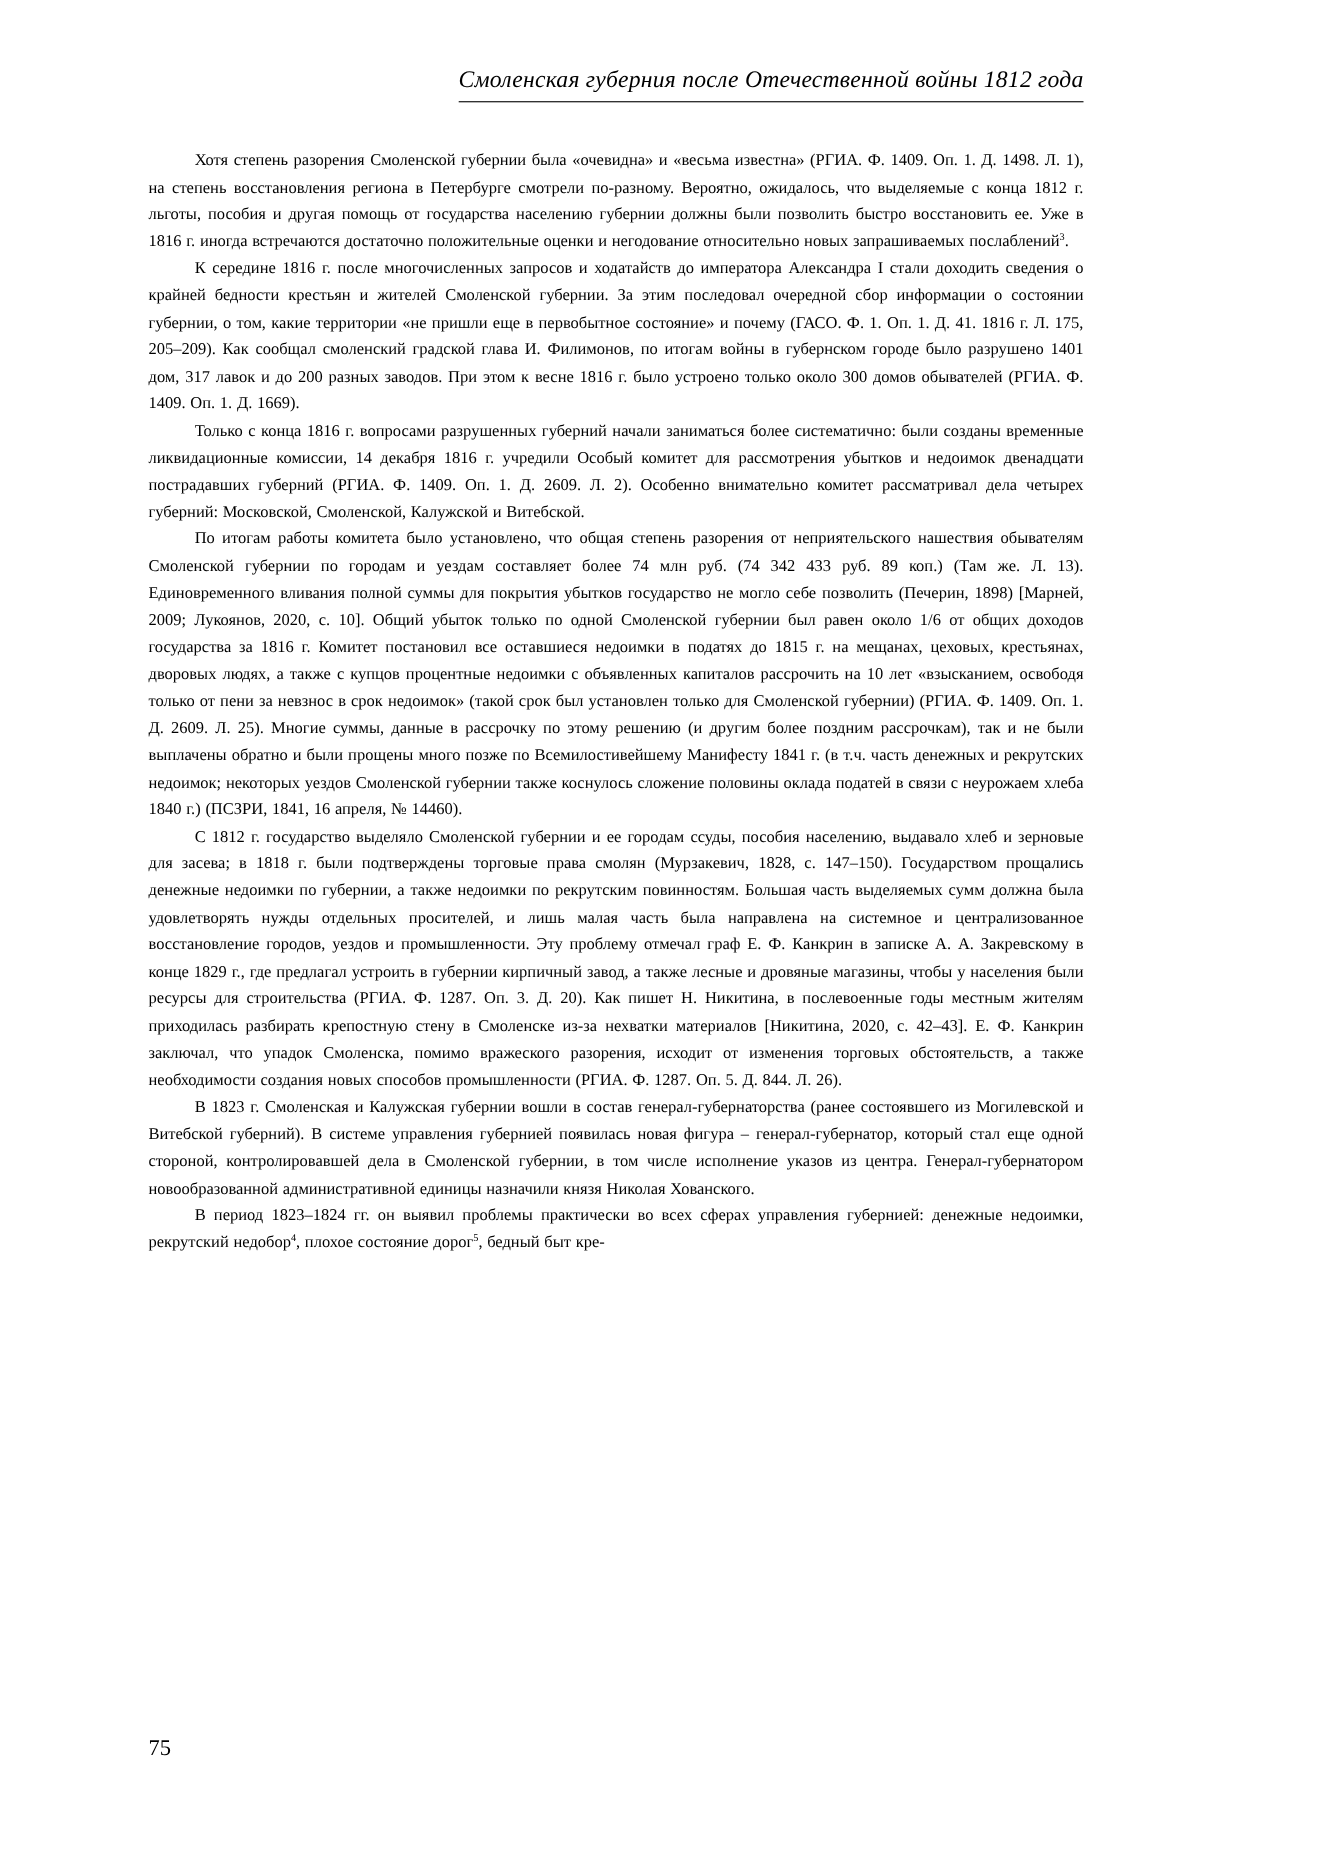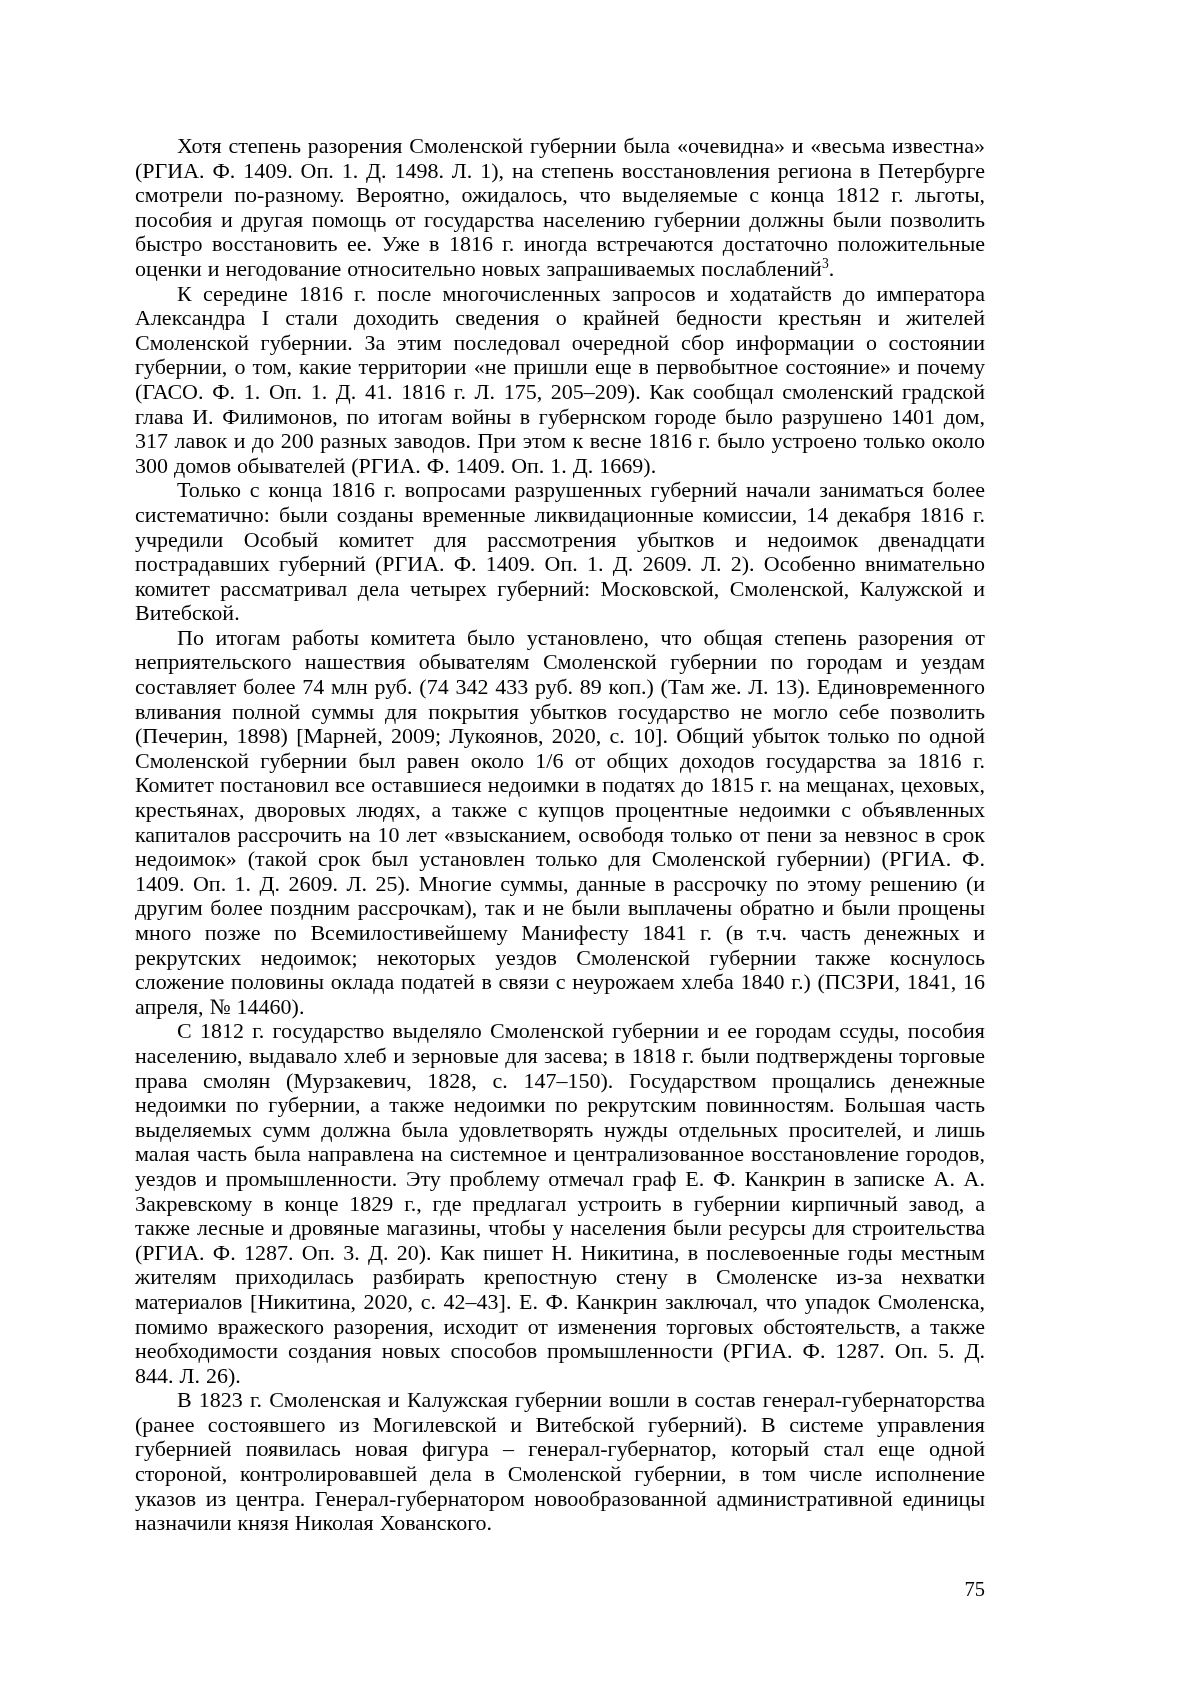--- a/index.html
+++ b/index.html
@@ -18,43 +18,47 @@
     display:inline-block;
     font-style:italic;
     font-size:21.5px;
     letter-spacing:0.2px;
     padding-bottom:7px;
     border-bottom:1.8px solid #000;
     white-space:nowrap;
   }
   .article-body{
     position:absolute;top:134px;left:135px;width:850px;
-    font-size:22px;line-height:24.6px;
+    font-size:15px;line-height:24.6px;
     text-align:justify;
     hyphens:auto;-webkit-hyphens:auto;
     word-spacing:0.5px;
   }
   .para{margin:0;text-indent:42px;}
   .para .italic{}
   .para sup{font-size:0.62em;line-height:0;vertical-align:super;}
   .page-number{
     position:absolute;top:1578px;left:135px;width:850px;
-    text-align:right;font-size:20.5px;
+    text-align:left;font-size:20.5px;
   }
 </style>
 </head>
 <body>
 
 <div class="page">
 
+  <div class="running-head-wrap">
+    <div class="running-head">Смоленская губерния после Отечественной войны 1812 года</div>
+  </div>
 
   <div class="article-body">
       <p class="para"><span>Хотя степень разорения Смоленской губернии была «очевидна» и «весьма известна» (РГИА. Ф. 1409. Оп. 1. Д. 1498. Л. 1), на степень восстановления региона в Петербурге смотрели по-разному. Вероятно, ожидалось, что выделяемые с конца 1812 г. льготы, пособия и другая помощь от государства населению губернии должны были позволить быстро восстановить ее. Уже в 1816 г. иногда встречаются достаточно положительные оценки и негодование относительно новых запрашиваемых послаблений</span><sup>3</sup><span>.</span></p>
       <p class="para"><span>К середине 1816 г. после многочисленных запросов и ходатайств до императора Александра I стали доходить сведения о крайней бедности крестьян и жителей Смоленской губернии. За этим последовал очередной сбор информации о состоянии губернии, о том, какие территории «не пришли еще в первобытное состояние» и почему (ГАСО. Ф. 1. Оп. 1. Д. 41. 1816 г. Л. 175, 205–209). Как сообщал смоленский градской глава И. Филимонов, по итогам войны в губернском городе было разрушено 1401 дом, 317 лавок и до 200 разных заводов. При этом к весне 1816 г. было устроено только около 300 домов обывателей (РГИА. Ф. 1409. Оп. 1. Д. 1669).</span></p>
       <p class="para"><span>Только с конца 1816 г. вопросами разрушенных губерний начали заниматься более систематично: были созданы временные ликвидационные комиссии, 14 декабря 1816 г. учредили Особый комитет для рассмотрения убытков и недоимок двенадцати пострадавших губерний (РГИА. Ф. 1409. Оп. 1. Д. 2609. Л. 2). Особенно внимательно комитет рассматривал дела четырех губерний: Московской, Смоленской, Калужской и Витебской.</span></p>
       <p class="para"><span>По итогам работы комитета было установлено, что общая степень разорения от неприятельского нашествия обывателям Смоленской губернии по городам и уездам составляет более 74 млн руб. (74 342 433 руб. 89 коп.) (Там же. Л. 13). Единовременного вливания полной суммы для покрытия убытков государство не могло себе позволить (</span><span class="italic">Печерин</span><span>, 1898) [</span><span class="italic">Марней</span><span>, 2009; </span><span class="italic">Лукоянов</span><span>, 2020, с. 10]. Общий убыток только по одной Смоленской губернии был равен около 1/6 от общих доходов государства за 1816 г. Комитет постановил все оставшиеся недоимки в податях до 1815 г. на мещанах, цеховых, крестьянах, дворовых людях, а также с купцов процентные недоимки с объявленных капиталов рассрочить на 10 лет «взысканием, освободя только от пени за невзнос в срок недоимок» (такой срок был установлен только для Смоленской губернии) (РГИА. Ф. 1409. Оп. 1. Д. 2609. Л. 25). Многие суммы, данные в рассрочку по этому решению (и другим более поздним рассрочкам), так и не были выплачены обратно и были прощены много позже по Всемилостивейшему Манифесту 1841 г. (в т.ч. часть денежных и рекрутских недоимок; некоторых уездов Смоленской губернии также коснулось сложение половины оклада податей в связи с неурожаем хлеба 1840 г.) (ПСЗРИ, 1841, 16 апреля, № 14460).</span></p>
       <p class="para"><span>С 1812 г. государство выделяло Смоленской губернии и ее городам ссуды, пособия населению, выдавало хлеб и зерновые для засева; в 1818 г. были подтверждены торговые права смолян (</span><span class="italic">Мурзакевич</span><span>, 1828, с. 147–150). Государством прощались денежные недоимки по губернии, а также недоимки по рекрутским повинностям. Большая часть выделяемых сумм должна была удовлетворять нужды отдельных просителей, и лишь малая часть была направлена на системное и централизованное восстановление городов, уездов и промышленности. Эту проблему отмечал граф Е. Ф. Канкрин в записке А. А. Закревскому в конце 1829 г., где предлагал устроить в губернии кирпичный завод, а также лесные и дровяные магазины, чтобы у населения были ресурсы для строительства (РГИА. Ф. 1287. Оп. 3. Д. 20). Как пишет Н. Никитина, в послевоенные годы местным жителям приходилась разбирать крепостную стену в Смоленске из-за нехватки материалов [</span><span class="italic">Никитина</span><span>, 2020, с. 42–43]. Е. Ф. Канкрин заключал, что упадок Смоленска, помимо вражеского разорения, исходит от изменения торговых обстоятельств, а также необходимости создания новых способов промышленности (РГИА. Ф. 1287. Оп. 5. Д. 844. Л. 26).</span></p>
       <p class="para"><span>В 1823 г. Смоленская и Калужская губернии вошли в состав генерал-губернаторства (ранее состоявшего из Могилевской и Витебской губерний). В системе управления губернией появилась новая фигура – генерал-губернатор, который стал еще одной стороной, контролировавшей дела в Смоленской губернии, в том числе исполнение указов из центра. Генерал-губернатором новообразованной административной единицы назначили князя Николая Хованского.</span></p>
+      <p class="para"><span>В период 1823–1824 гг. он выявил проблемы практически во всех сферах управления губернией: денежные недоимки, рекрутский недобор</span><sup>4</sup><span>, плохое состояние дорог</span><sup>5</sup><span>, бедный быт кре-</span></p>
     </div>
 
   <div class="page-number">75</div>
 
 </div>
 
 </body></html>

